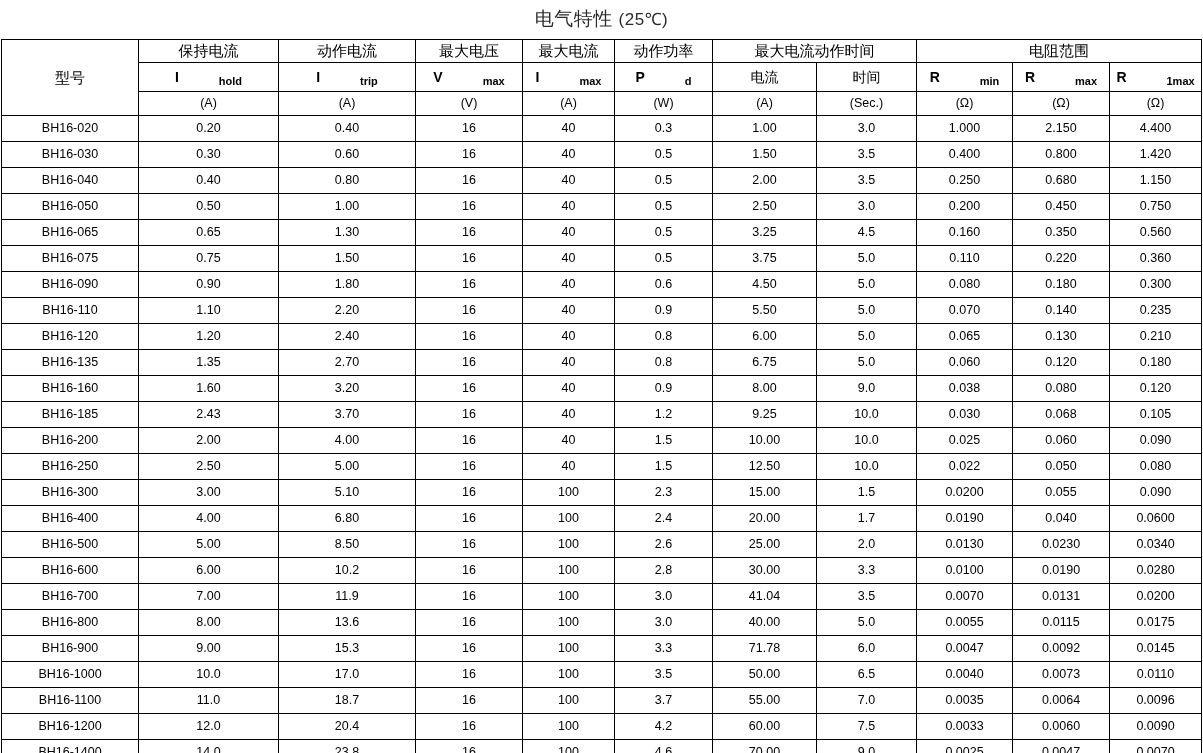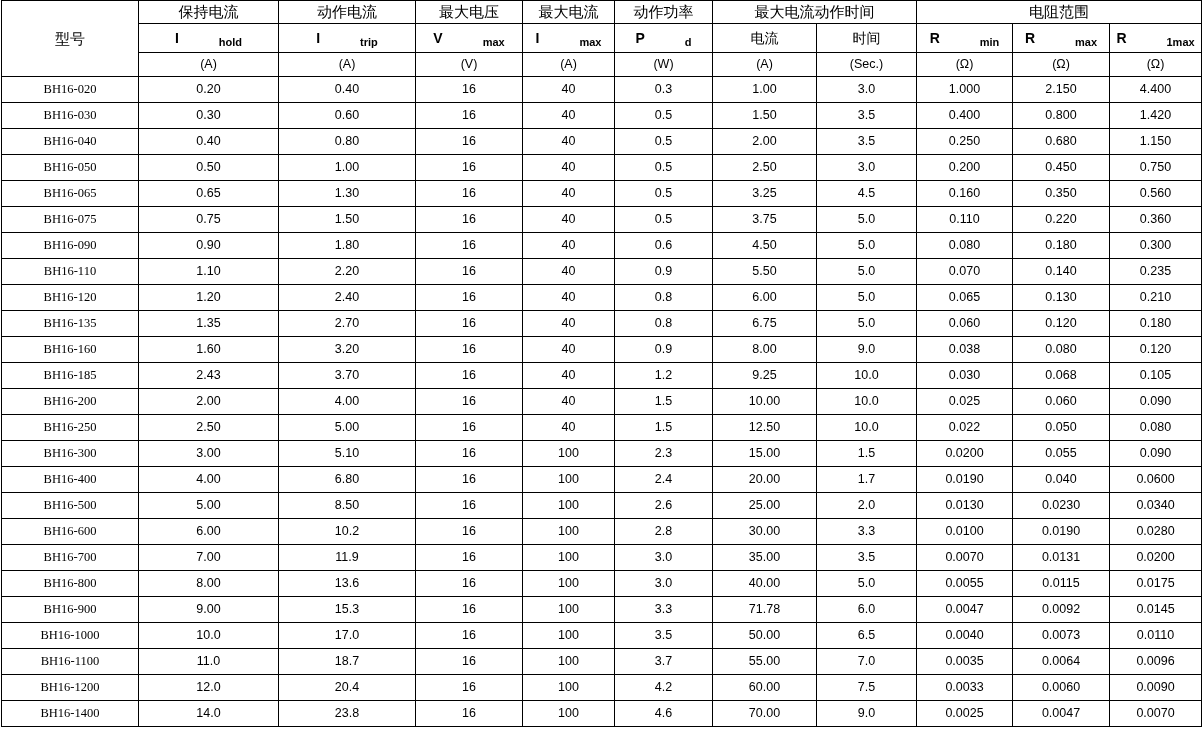--- a/index.html
+++ b/index.html
@@ -78,40 +78,43 @@
   .symb {
     font-weight: bold;
   }
   .model-head {
     font-size: 13px;
   }
   td.model {
     text-align: left;
     padding-left: 22px;
     font-size: 12.5px;
-    font-family: Liberation Serif, serif;
   }
   
   col.c-model { width: 137px; }
   col.c-ihold { width: 140px; }
   col.c-itrip { width: 137px; }
   col.c-vmax  { width: 107px; }
   col.c-imax  { width: 92px; }
   col.c-pd    { width: 98px; }
   col.c-cur   { width: 104px; }
   col.c-time  { width: 100px; }
   col.c-rmin  { width: 96px; }
   col.c-rmax  { width: 97px; }
   col.c-r1max { width: 92px; }
 </style>
 </head>
 <body>
 
 <div class="page">
 
+  <div class="title">
+    <span>电气特性</span>
+    <span class="temp">(25℃)</span>
+  </div>
 
   <table class="spec">
     <colgroup>
       <col class="c-model">
         <col class="c-ihold">
         <col class="c-itrip">
         <col class="c-vmax">
       <col class="c-imax">
         <col class="c-pd">
         <col class="c-cur">
@@ -391,21 +394,21 @@
           <td>0.0190</td>
           <td>0.0280</td>
         </tr>
         <tr>
           <td class="model">BH16-700</td>
           <td>7.00</td>
           <td>11.9</td>
           <td>16</td>
           <td>100</td>
           <td>3.0</td>
-          <td>35.00</td>
+          <td>41.04</td>
           <td>3.5</td>
           <td>0.0070</td>
           <td>0.0131</td>
           <td>0.0200</td>
         </tr>
         <tr>
           <td class="model">BH16-800</td>
           <td>8.00</td>
           <td>13.6</td>
           <td>16</td>

